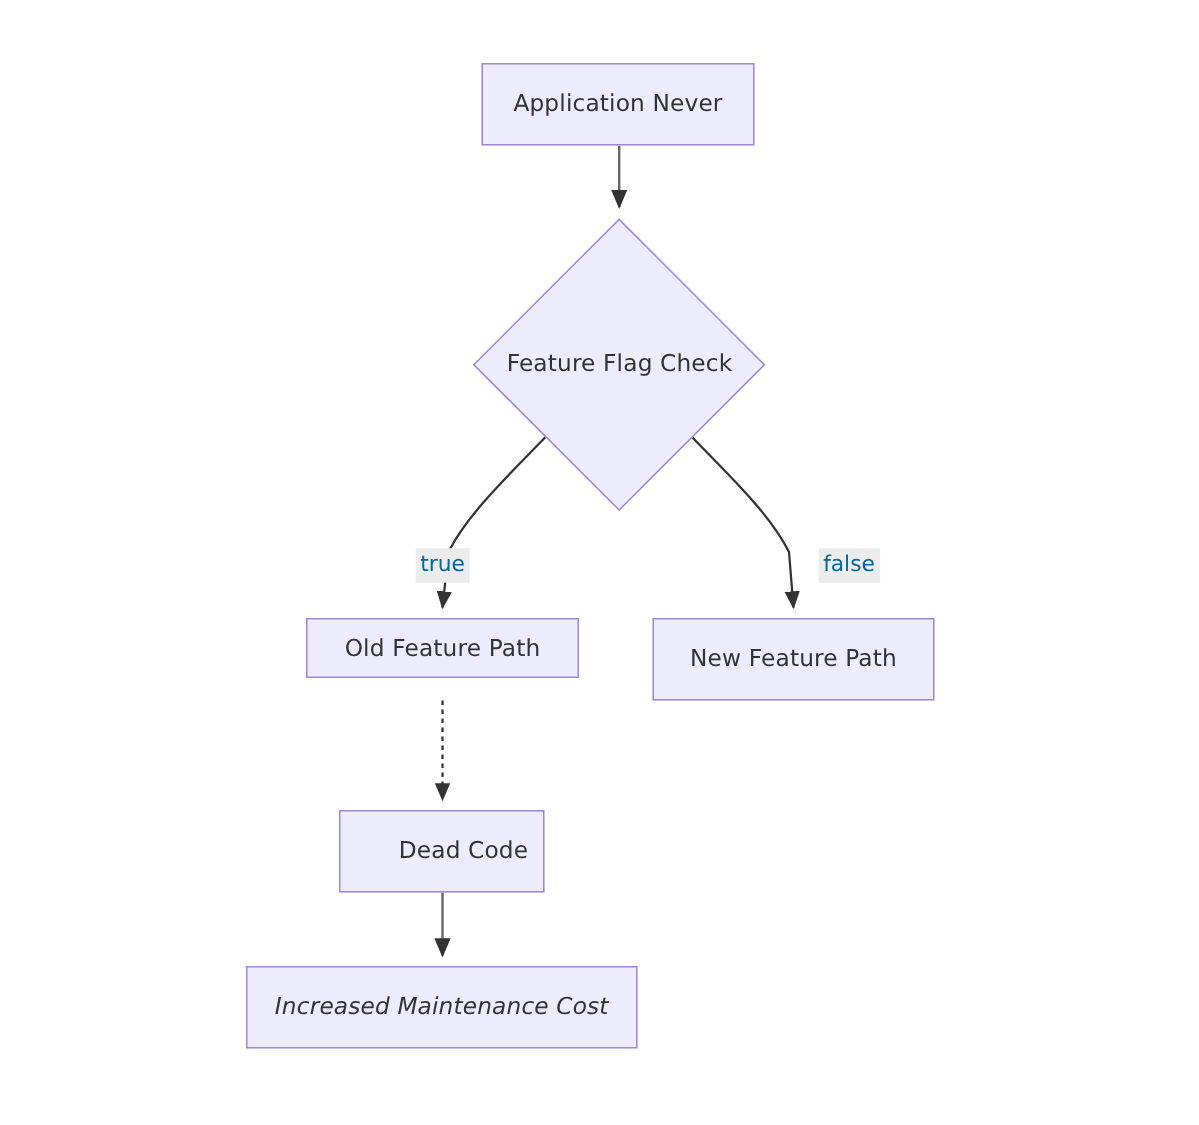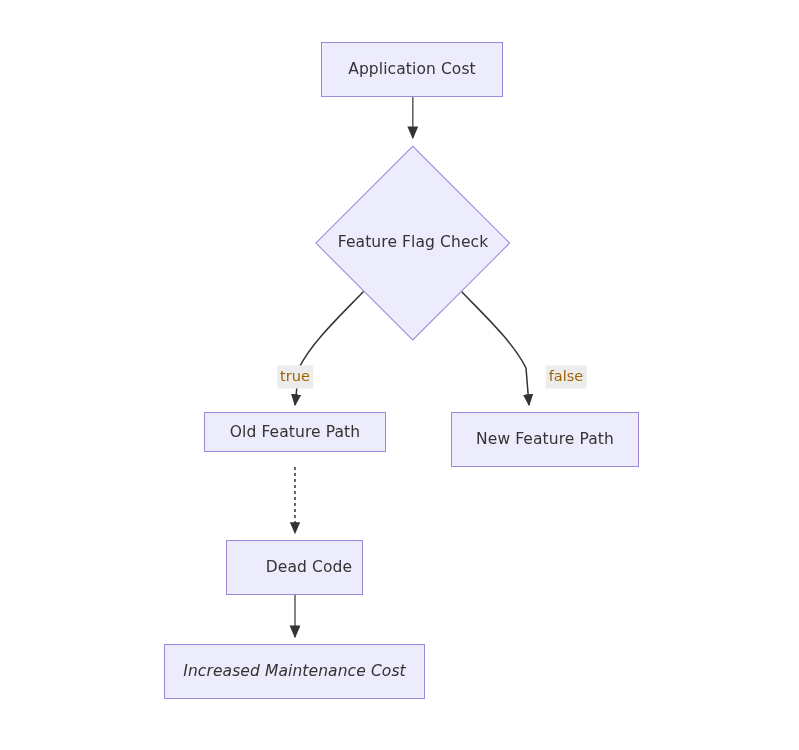--- a/index.html
+++ b/index.html
@@ -71,21 +71,21 @@
     display: flex;
     align-items: center;
     justify-content: center;
     color: #333333;
     font-size: 15.5px;
     white-space: nowrap;
   }
   .edge-label {
     position: absolute;
     background: #ececec;
-    color: #a16207;
+    color: #0369a1;
     font-size: 14.5px;
     line-height: 1.45;
     padding: 1px 3px;
     white-space: nowrap;
     transform: translate(-50%, -50%);
   }
 </style>
 </head>
 <body>
 
@@ -103,33 +103,33 @@
     <path d="M 364,291 C 340,316 312,342 299,368 L 295,405" stroke="#333333" stroke-width="1.5" fill="none" marker-end="url(#arrowhead)"></path>
 
     <path d="M 461,291 C 485,316 513,342 526,368 L 529,405" stroke="#333333" stroke-width="1.5" fill="none" marker-end="url(#arrowhead)"></path>
 
     <path d="M 295,467 L 295,533" stroke="#333333" stroke-width="1.5" fill="none" stroke-dasharray="3,3" marker-end="url(#arrowhead)"></path>
 
     <path d="M 295,595 L 295,637" stroke="#666666" stroke-width="1.6" fill="none" marker-end="url(#arrowhead)"></path>
   </svg>
 
   <div class="node rect" style="left:321px; top:42px; width:182px; height:55px;">
-    <span>Application Cost</span>
+    <span>Application Never</span>
   </div>
 
   <div class="node diamond" style="left:316px; top:145px; width:194px; height:195px;text-decoration:underline;">
     <div class="diamond-shape"></div>
     <div class="diamond-label">Feature Flag Check</div>
   </div>
 
   <div class="node rect" style="left:204px; top:412px; width:182px; height:40px;">
     <span>Old Feature Path</span>
   </div>
 
-  <div class="node rect" style="left:435px; top:412px; width:188px; height:55px;margin-left:16px;">
+  <div class="node rect" style="left:435px; top:412px; width:188px; height:55px;">
     <span>New Feature Path</span>
   </div>
 
   <div class="node rect" style="left:226px; top:540px; width:137px; height:55px;padding-left:29px;">
     <span>Dead Code</span>
   </div>
 
   <div class="node rect" style="left:164px; top:644px; width:261px; height:55px;font-style:italic;">
     <span>Increased Maintenance Cost</span>
   </div>

